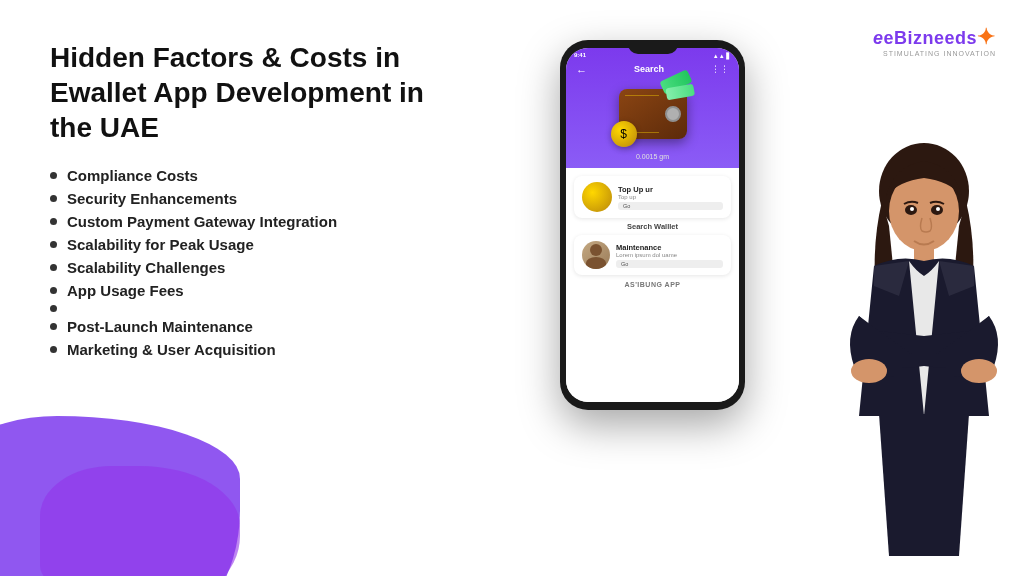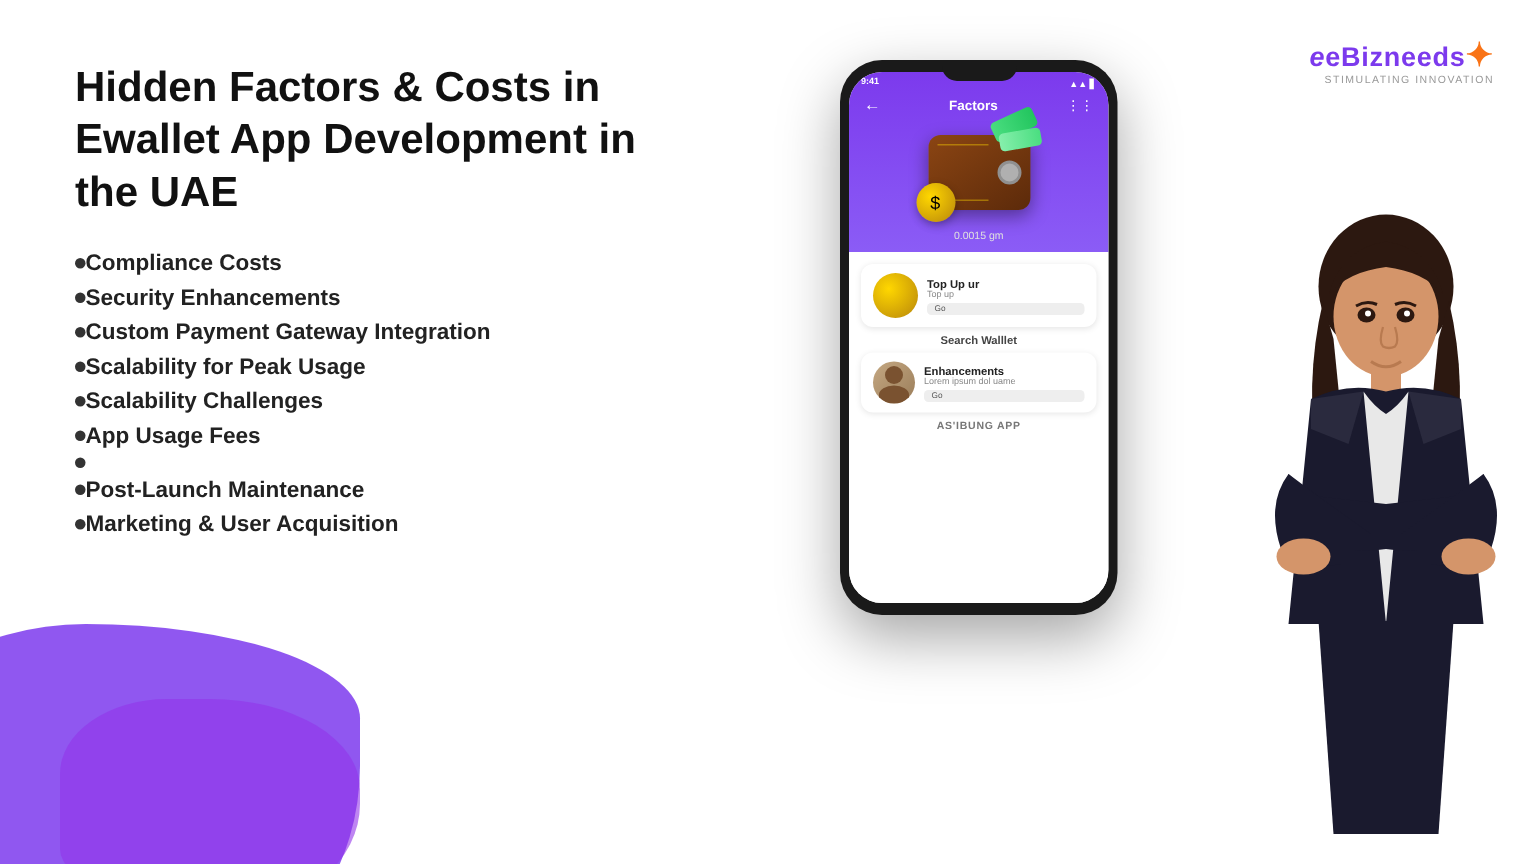--- a/index.html
+++ b/index.html
@@ -97,20 +97,21 @@
       padding: 0;
       margin: 0;
     }
     .bullet-list li {
       font-size: 15px;
       font-weight: 600;
       color: #222;
       margin-bottom: 6px;
       display: flex;
       align-items: center;
+      gap: 10px;
     }
     .bullet-dot {
       width: 7px;
       height: 7px;
       background: #333;
       border-radius: 50%;
       flex-shrink: 0;
     }
 
     
@@ -301,21 +302,21 @@
 
           <div class="phone-screen-purple-section">
 
             <div style="display:flex; justify-content:space-between; padding:4px 8px 0;">
               <span style="font-size:6px; color:white; font-weight:bold;">9:41</span>
               <span style="font-size:6px; color:white;">▲▲ ▋</span>
             </div>
 
             <div style="display:flex; justify-content:space-between; align-items:center; padding:4px 10px;">
               <span style="color:white; font-size:11px;">←</span>
-              <span style="color:white; font-size:9px; font-weight:600;">Factors</span>
+              <span style="color:white; font-size:9px; font-weight:600;">Search</span>
               <span style="color:white; font-size:9px;">⋮⋮</span>
             </div>
 
             <div style="display:flex; justify-content:center; margin-top:4px; position:relative;">
 
               <div style="position:absolute; top:-8px; right:48px; z-index:5;">
                 <div style="width:30px; height:14px; background:linear-gradient(90deg, #4ade80, #22c55e); border-radius:3px; transform:rotate(-25deg); margin-bottom:2px;"></div>
                 <div style="width:28px; height:12px; background:linear-gradient(90deg, #86efac, #4ade80); border-radius:3px; transform:rotate(-10deg) translateX(6px) translateY(-4px);"></div>
               </div>
 
@@ -345,21 +346,21 @@
             </div>
             <div style="font-size:7.5px; color:#444; font-weight:700; text-align:center;">Search Walllet</div>
 
             <div class="phone-card">
 
               <div style="width:28px; height:28px; border-radius:50%; background:linear-gradient(135deg, #c4a882, #9b7d5a); flex-shrink:0; overflow:hidden; position:relative; display:flex; flex-direction:column; align-items:center; justify-content:flex-end;">
                 <div style="width:12px; height:12px; background:#7a5230; border-radius:50%; position:absolute; top:3px;"></div>
                 <div style="width:20px; height:12px; background:#7a5230; border-radius:50% 50% 0 0; position:absolute; bottom:0;"></div>
               </div>
               <div class="card-text-block">
-                <div class="card-title">Enhancements</div>
+                <div class="card-title">Maintenance</div>
                 <div class="card-sub">Lorem ipsum dol uame</div>
                 <div class="card-btn">Go</div>
               </div>
             </div>
 
             <div class="phone-app-label">As'ibung APP</div>
           </div>
         </div>
       </div>
     </div>

